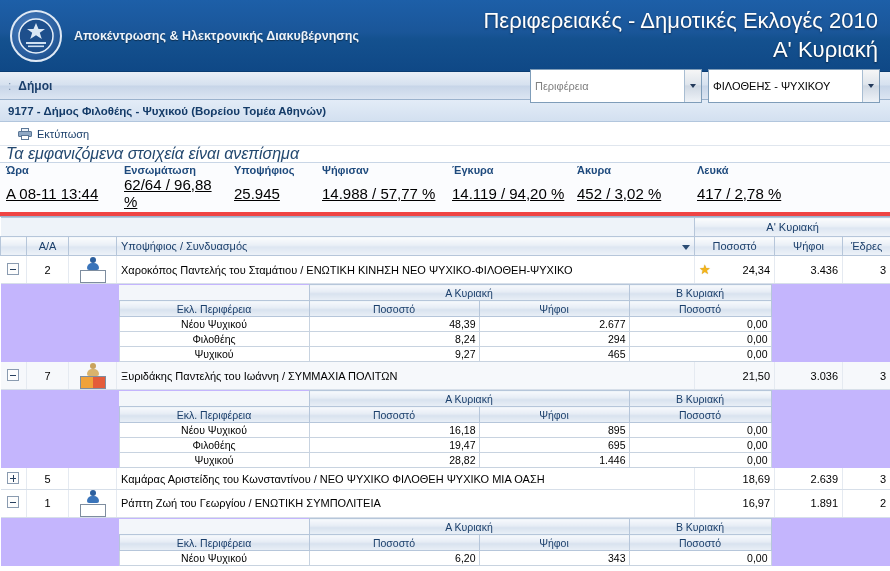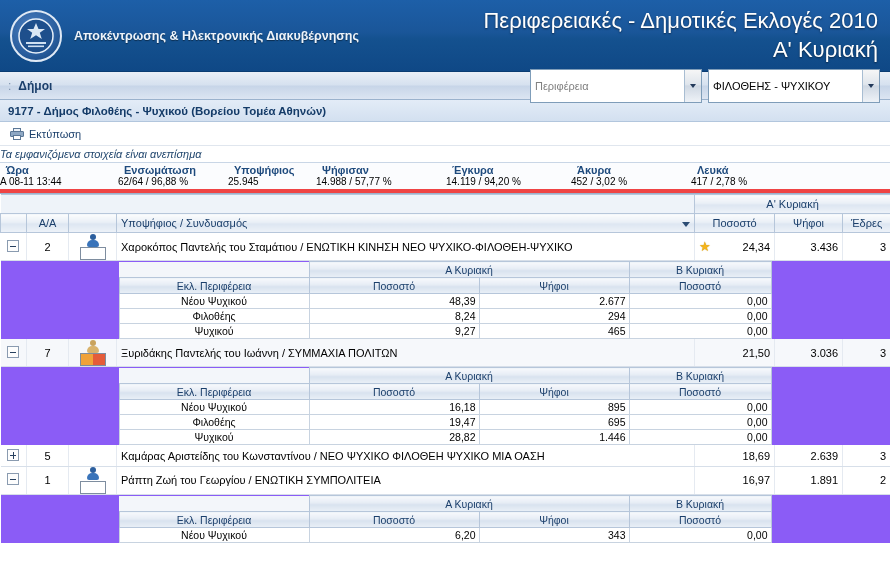--- a/index.html
+++ b/index.html
@@ -107,54 +107,55 @@
     padding-left: 8px;
     font-size: 11.5px;
     font-weight: bold;
     color: #143b68;
   }
 
   
   .print-row {
     height: 24px;
     display: flex; align-items: center;
-    padding-left: 10px; gap: 5px;
+    padding-left: 18px; gap: 5px;
     background: #ffffff;
     border-bottom: 1px solid #e0e6ee;
   }
   .print-row .lbl { color:#1b3f6b; font-size: 11px; }
   .printer-icon { width:14px; height:12px; position:relative; flex:none; }
   .printer-icon .body { position:absolute; left:0; top:3px; width:14px; height:6px; background:#8fa8c4; border:1px solid #5b7796; border-radius:1px;}
   .printer-icon .top  { position:absolute; left:3px; top:0; width:8px; height:4px; background:#eef3f9; border:1px solid #5b7796;}
   .printer-icon .out  { position:absolute; left:3px; top:7px; width:8px; height:5px; background:#ffffff; border:1px solid #5b7796;}
 
   
   .note {
+    padding-left: 6px;
     font-style: italic;
-    font-size: 11px;
+    font-size: 16px;
     color: #23486f;
     height: 16px;
     line-height: 16px;
   }
 
   
   .summary {
     border-top: 1px solid #c9d6e6;
     border-bottom: 4px solid #ef4444;
     background: #fbfcfe;
     padding: 1px 0 2px 0;
     font-size: 11px;
   }
   .summary table { border-collapse: collapse; width: 100%; }
   .summary th {
     text-align: left; font-weight: bold; color:#1e4a7d;
     padding: 0 4px 0 6px; font-size: 11px;
   }
   .summary td {
-    text-align: left; color:#000; padding: 0 4px 0 0; font-size: 10px;
+    text-align: left; color:#000; padding: 0 4px 0 6px; font-size: 15px; text-decoration: underline;
   }
 
   
   .grid-wrap {
     border-top: 1px solid #9bb2cd;
     height: 350px;
     overflow: hidden;
     position: relative;
   }
   table.grid { border-collapse: collapse; width: 890px; table-layout: fixed; }
@@ -205,21 +206,21 @@
 
   .flagbox { width: 26px; height: 13px; border:1px solid #7e8d9f; background:#fff; display:inline-block; vertical-align:middle;}
   .flagbox.party { background: linear-gradient(to right, #f0a23a 0 50%, #e45c3a 50% 100%); }
 
   .star {
     color: #f4b41a; font-size: 13px; line-height: 13px;
     text-shadow: 0 0 1px #b4860c;
   }
 
   
-  .subwrap { background:#8b5cf6; padding: 0; }
+  .subwrap { background:#c4b5fd; padding: 0; }
   table.sub { border-collapse: collapse; width: 652px; margin-left: 118px; table-layout: fixed; }
   table.sub th {
     background: linear-gradient(to bottom,#f7f9fc 0%, #e4ebf4 48%, #d7e1ee 52%, #eaf0f7 100%);
     border: 1px solid #b6c6da;
     font-weight: normal; color:#1b3f6b;
     height: 16px; padding: 0 3px; text-align:center;
     font-size: 10.5px;
   }
   table.sub td {
     border: 1px solid #c8d3e0;

